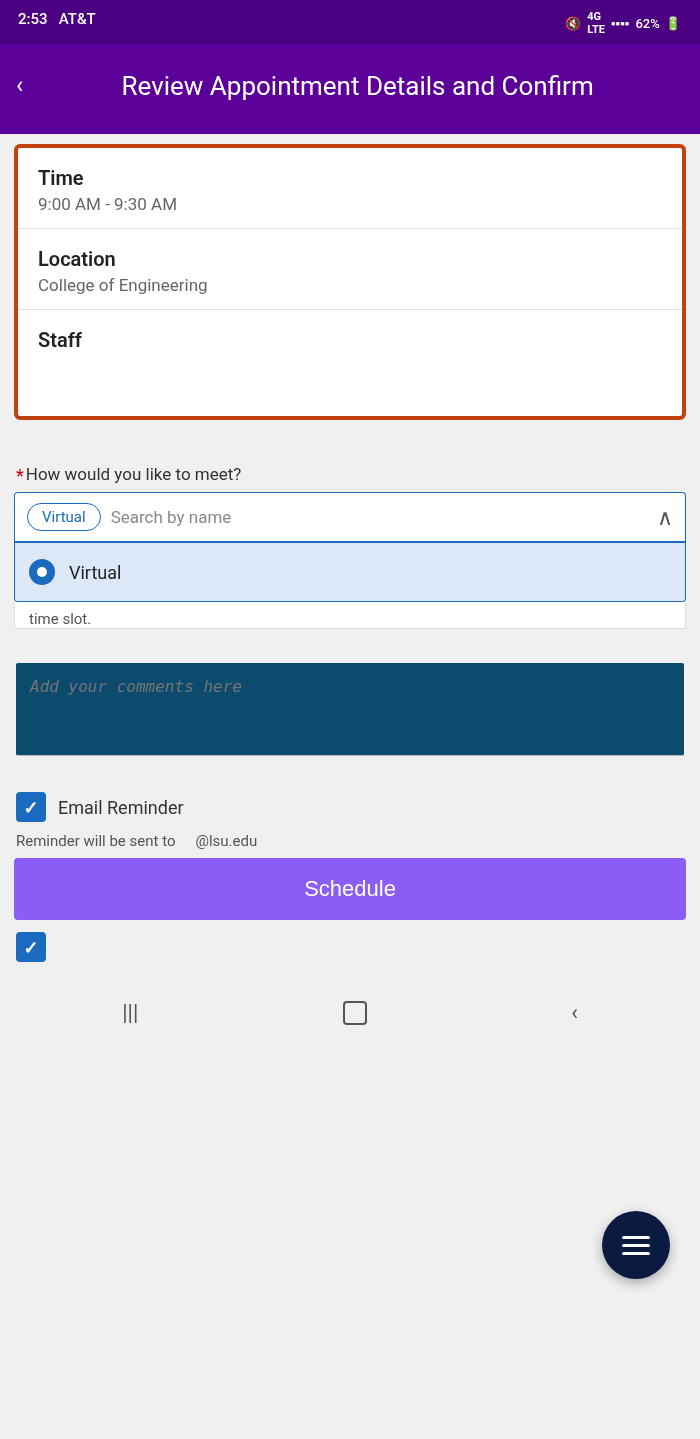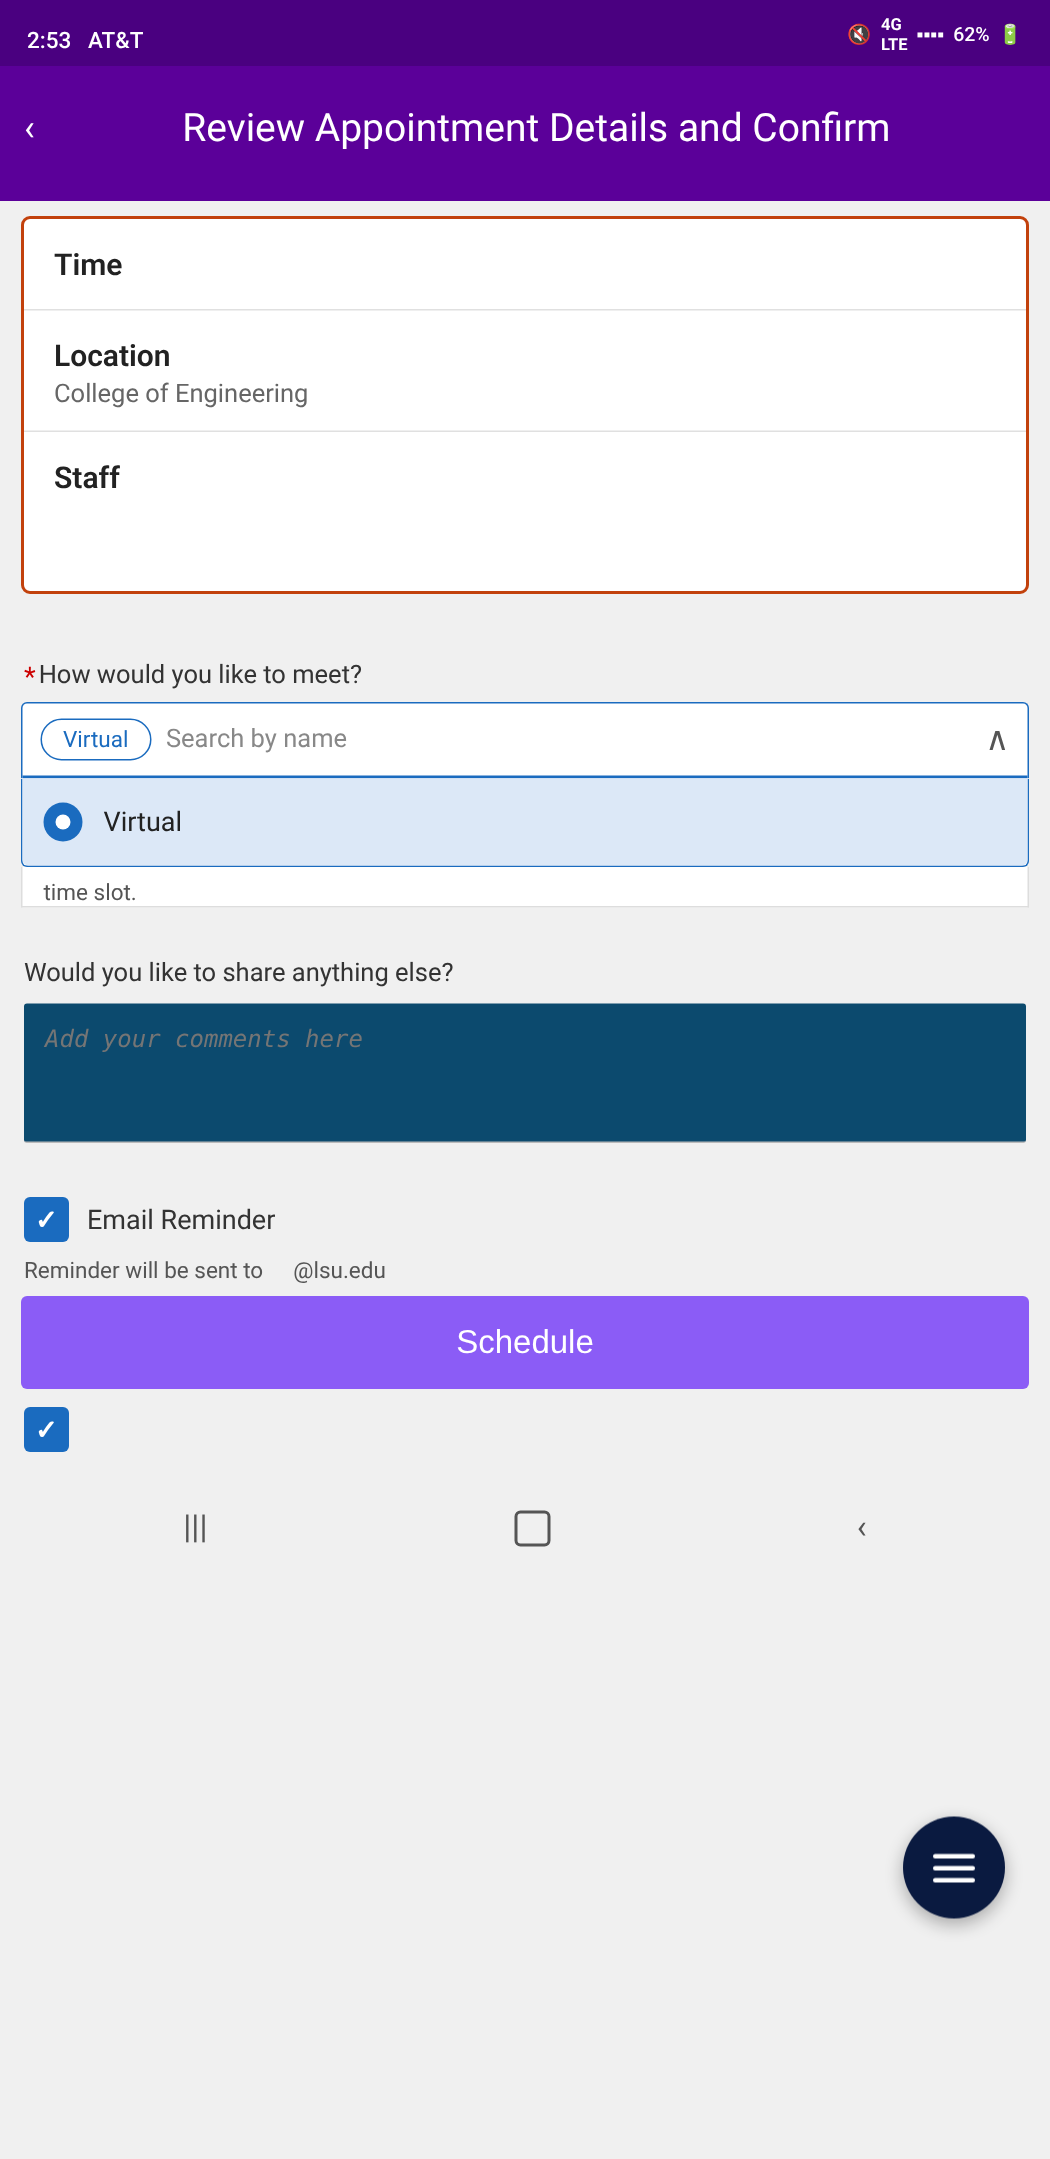--- a/index.html
+++ b/index.html
@@ -13,21 +13,21 @@
       position: relative;
       overflow-x: hidden;
     }
 
     
     .status-bar {
       background: #4a0080;
       color: white;
       display: flex;
       justify-content: space-between;
-      align-items: flex-end;
+      align-items: flex-start;
       padding: 10px 18px 8px 18px;
       font-size: 15px;
       font-weight: 500;
     }
     .status-right {
       display: flex;
       align-items: center;
       gap: 6px;
       font-size: 13px;
     }
@@ -60,21 +60,21 @@
     .main-content {
       background: #f0f0f0;
       padding: 0;
     }
 
     
     .card {
       background: white;
       margin: 10px 14px;
       border-radius: 6px;
-      border: 2px solid #c2410c;
+      border: 4px solid #c2410c;
       padding: 0;
     }
 
     .card-row {
       padding: 18px 20px 14px 20px;
       border-bottom: 1px solid #e0e0e0;
     }
     .card-row:last-child {
       border-bottom: none;
     }
@@ -360,20 +360,21 @@
 <div class="header">
   <span class="back-icon">‹</span>
   <span class="header-title">Review Appointment Details and Confirm</span>
 </div>
 
 <div class="main-content">
 
   <div class="card">
     <div class="card-row">
       <div class="card-label">Time</div>
+      <div class="card-value">9:00 AM - 9:30 AM</div>
     </div>
     <div class="card-row">
       <div class="card-label">Location</div>
       <div class="card-value">College of Engineering</div>
     </div>
     <div class="card-row staff-row">
       <div class="card-label">Staff</div>
     </div>
   </div>
 
@@ -401,21 +402,20 @@
       </div>
       <span class="dropdown-item-label">Virtual</span>
     </div>
   </div>
 
   <div class="partial-text">time slot.</div>
 
   <div class="gap"></div>
 
   <div class="comments-section">
-    <div class="comments-label">Would you like to share anything else?</div>
     <textarea class="comments-input" placeholder="Add your comments here" style=""></textarea>
   </div>
 
   <div class="gap-sm"></div>
 
   <div class="reminder-section">
     <div class="reminder-row">
       <div class="checkbox-box">
         <span class="checkbox-check">✓</span>
       </div>

